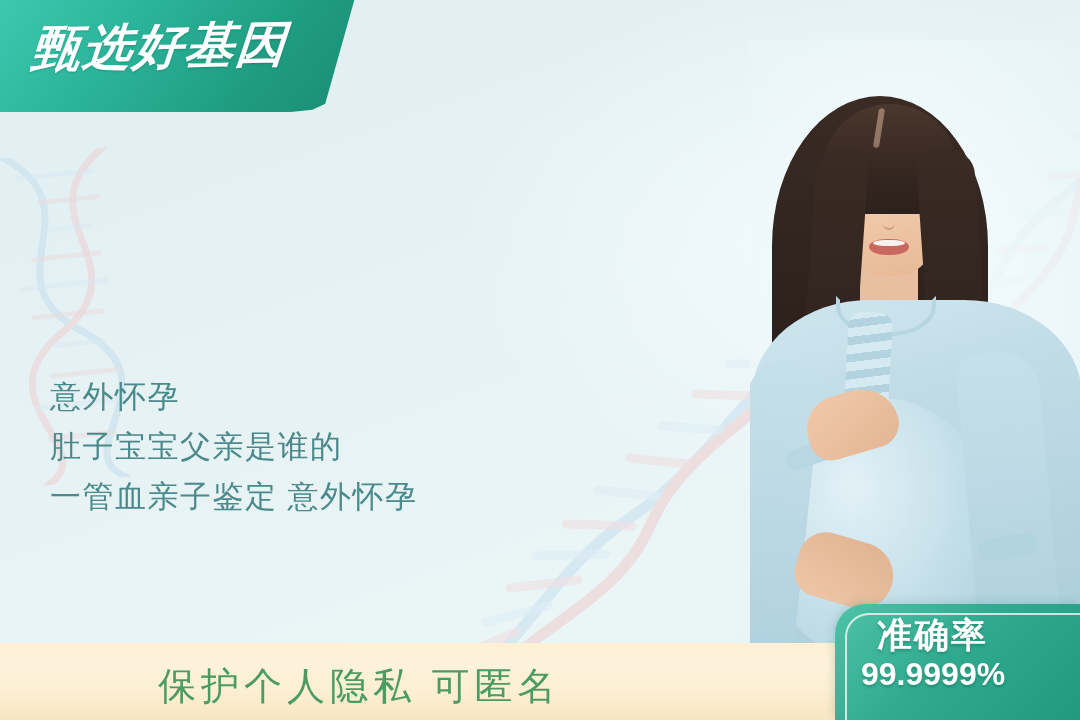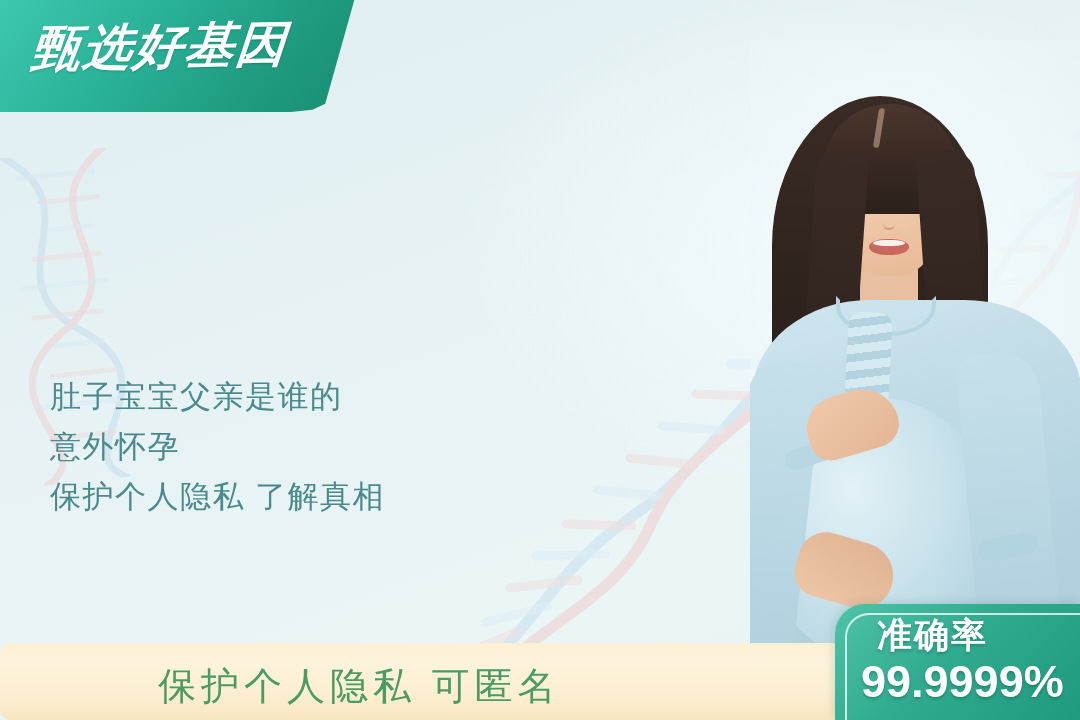--- a/index.html
+++ b/index.html
@@ -248,21 +248,20 @@
   }
 
   
   .bottom-band {
     position: absolute;
     left: 0;
     bottom: 0;
     width: 1080px;
     height: 77px;
     background: linear-gradient(180deg, #fdf0d4 0%, #fdf2dc 26%, #fcefd2 62%, #f8e6c2 100%);
-    border-radius: 10px;
   }
   .bottom-text {
     position: absolute;
     left: 158px;
     bottom: 8px;
     color: #4c9b64;
     font-size: 38px;
     font-weight: 300;
     letter-spacing: 5px;
     white-space: nowrap;
@@ -295,21 +294,21 @@
     font-size: 35px;
     font-weight: 700;
     letter-spacing: 2px;
     text-shadow: 0 2px 3px rgba(10,80,64,.35);
     white-space: nowrap;
   }
   .badge-value {
     position: absolute;
     left: 26px; top: 52px;
     color: #ffffff;
-    font-size: 45px;
+    font-size: 32px;
     font-weight: 700;
     letter-spacing: 0px;
     text-shadow: 0 2px 3px rgba(10,80,64,.35);
     white-space: nowrap;
   }
 </style>
 </head>
 <body>
 
 <div class="banner">
@@ -405,23 +404,23 @@
     <div class="ph-hand-u"></div>
     <div class="ph-hand-l"></div>
   </div>
 
   <div class="logo-tag">
     <div class="logo-text">甄选好基因</div>
   </div>
 
 
   <div class="copy">
+    <div class="copy-line">意外怀孕</div>
     <div class="copy-line">肚子宝宝父亲是谁的</div>
-    <div class="copy-line">意外怀孕</div>
-    <div class="copy-line">保护个人隐私 了解真相</div>
+    <div class="copy-line">一管血亲子鉴定 意外怀孕</div>
   </div>
 
   <div class="bottom-band">
     <div class="bottom-text">保护个人隐私 可匿名</div>
   </div>
 
   <div class="badge">
     <div class="badge-outline"></div>
     <div class="badge-label">准确率</div>
     <div class="badge-value">99.9999%</div>

